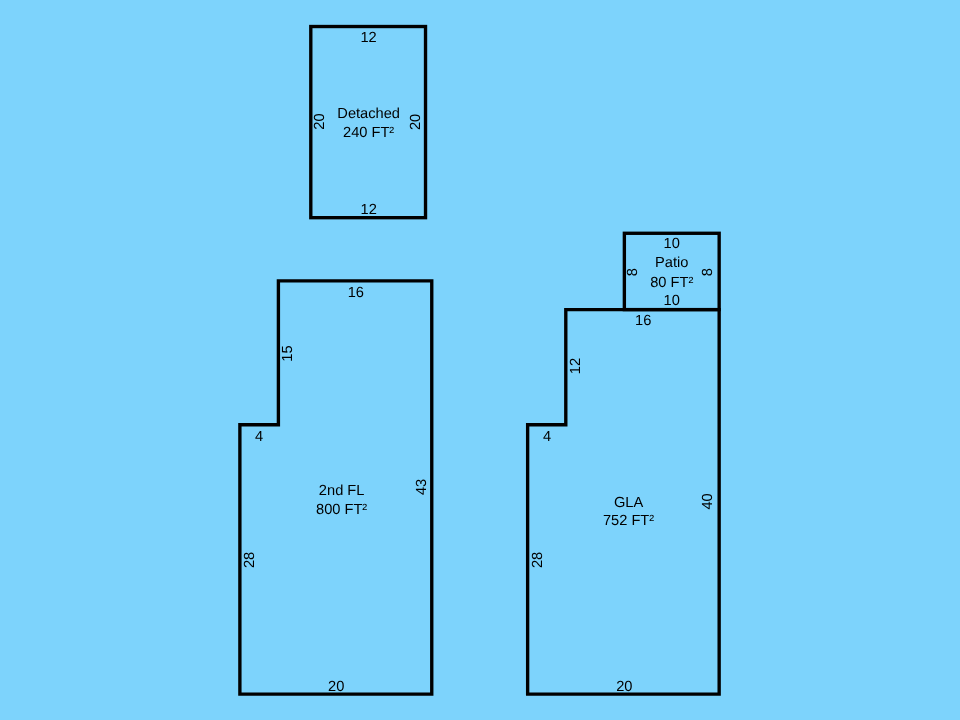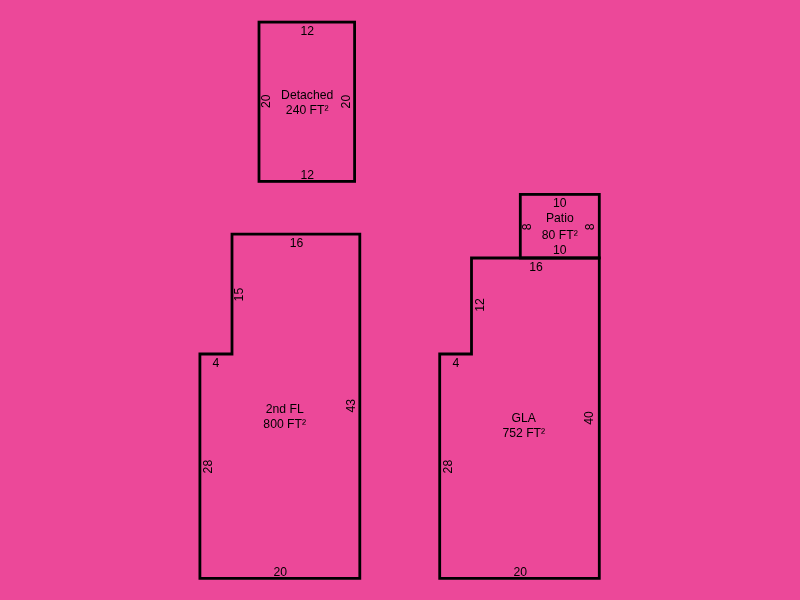--- a/index.html
+++ b/index.html
@@ -1,16 +1,16 @@
 <!DOCTYPE html>
 <html><head>
 <meta charset="utf-8">
 <style>
   html,body{margin:0;padding:0;background:#ffffff;}
-  #page{position:relative;width:800px;height:600px;background:#ec4899;overflow:hidden;}
+  #page{position:relative;width:800px;height:600px;background:#7dd3fc;overflow:hidden;}
   text{font-family:"Liberation Sans",sans-serif;font-size:12.2px;fill:#000000;}
 </style>
 </head>
 <body>
 <div id="page">
 <svg width="800" height="600" viewBox="0 0 800 600">
   <g fill="none" stroke="#000000" stroke-width="2.8" stroke-linejoin="miter">
     <rect x="259" y="22.1" width="95.6" height="159.3"></rect>
     <path d="M232,234.1 H359.8 V578.4 H199.9 V354 H232 Z"></path>
     <path d="M471.5,258 H599.3 V578.4 H439.7 V354 H471.5 Z"></path>

